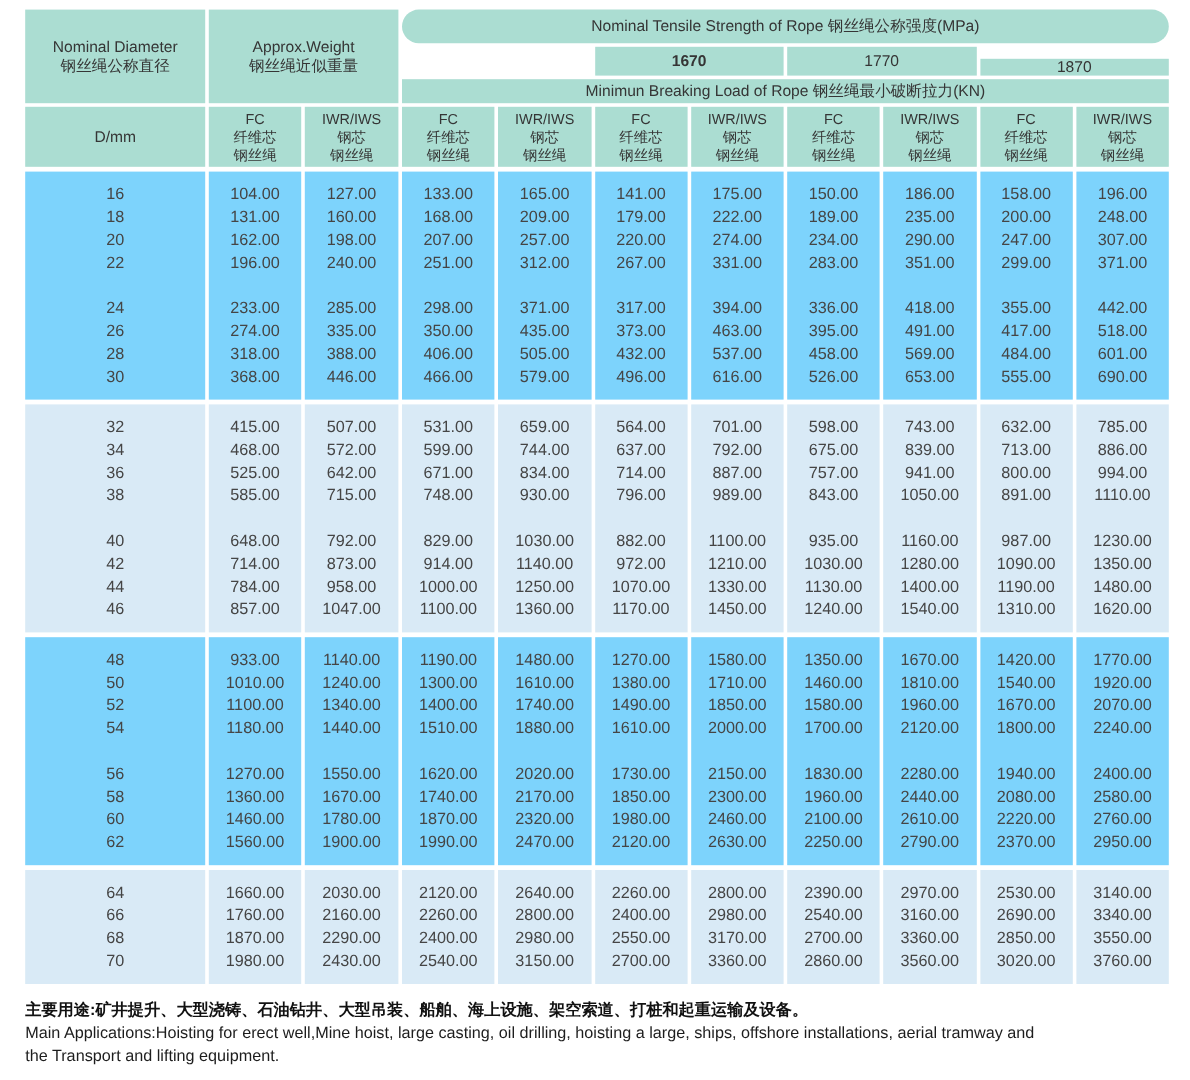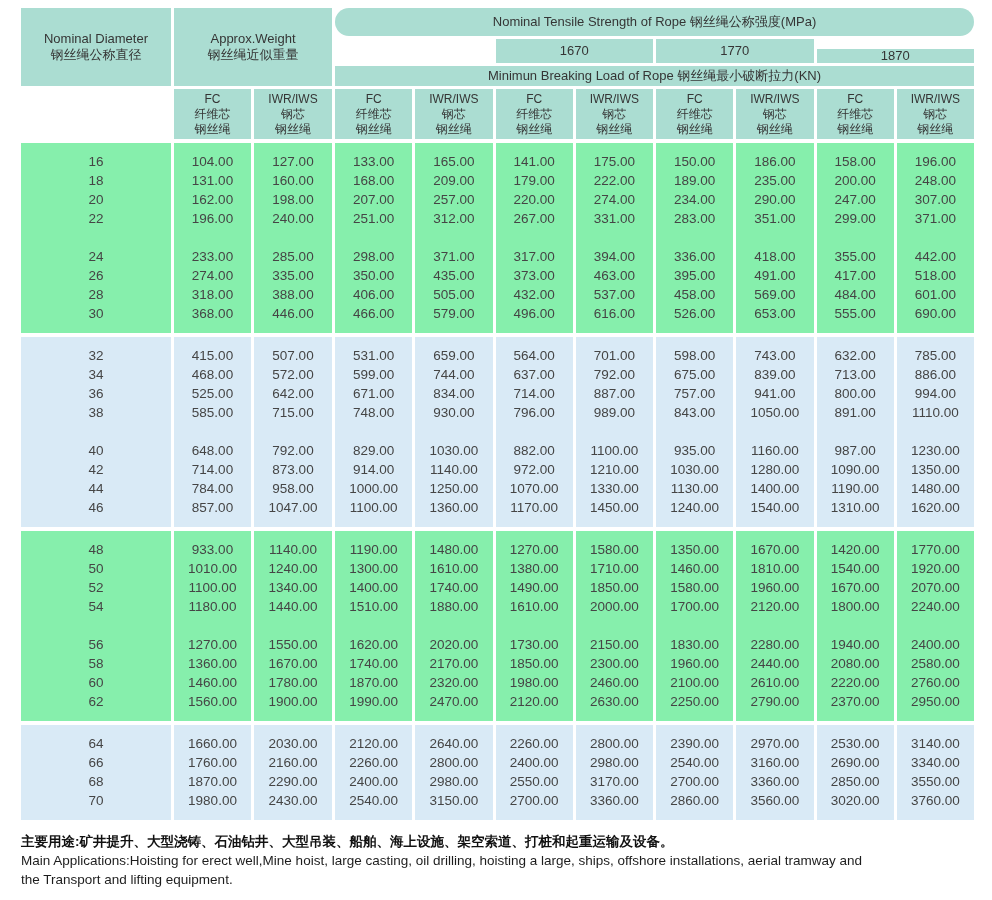--- a/index.html
+++ b/index.html
@@ -33,35 +33,35 @@
     text-align: center;
     font-size: 13px;
     line-height: 16px;
     color: #353535;
     white-space: pre-line;
   }
   .hc-diameter { grid-column: 1; grid-row: 1 / span 3; }
   .hc-weight   { grid-column: 2 / span 2; grid-row: 1 / span 3; }
   .hc-tensile  { grid-column: 4 / span 8; grid-row: 1; border-radius: 14px; }
   .hc-grade1   { grid-column: 4 / span 2; grid-row: 2; }
-  .hc-grade2   { grid-column: 6 / span 2; grid-row: 2; }
+  .hc-grade2   { grid-column: 6 / span 2; grid-row: 2; font-weight: bold; }
   .hc-grade3   { grid-column: 8 / span 2; grid-row: 2; }
   .hc-grade4   { grid-column: 10 / span 2; grid-row: 2; margin-top: 10px; }
   .hc-breaking { grid-column: 4 / span 8; grid-row: 3; }
   .hc-dmm      { grid-column: 1; grid-row: 4; }
   .sub         { grid-row: 4; font-size: 12px; line-height: 15px; }
   
   .block {
     display: grid;
     grid-template-columns: 150px 77px 78px repeat(8, 1fr);
     column-gap: 3px;
     margin-bottom: 4px;
   }
   .bcol { padding: 9px 0 10px 0; }
-  .block.gray .bcol { background: #86efac; }
+  .block.gray .bcol { background: #7dd3fc; }
   .block.blue .bcol { background: #d9eaf6; }
   .val {
     height: 19px;
     line-height: 19px;
     text-align: center;
     font-size: 13.5px;
     color: #454545;
   }
   
   .footer {
@@ -81,20 +81,21 @@
   <div class="hgrid">
     <div class="hcell hc-diameter">Nominal Diameter
 钢丝绳公称直径</div>
     <div class="hcell hc-weight">Approx.Weight
 钢丝绳近似重量</div>
     <div class="hcell hc-tensile">Nominal Tensile Strength of Rope  钢丝绳公称强度(MPa)</div>
     <div class="hcell hc-grade2">1670</div>
     <div class="hcell hc-grade3">1770</div>
     <div class="hcell hc-grade4">1870</div>
     <div class="hcell hc-breaking">Minimun Breaking Load of Rope  钢丝绳最小破断拉力(KN)</div>
+    <div class="hcell hc-dmm">D/mm</div>
 
   <div class="hcell sub" style="grid-column: 2;">FC
 纤维芯
 钢丝绳</div>
       <div class="hcell sub" style="grid-column: 3;">IWR/IWS
 钢芯
 钢丝绳</div>
       <div class="hcell sub" style="grid-column: 4;">FC
 纤维芯
 钢丝绳</div>

